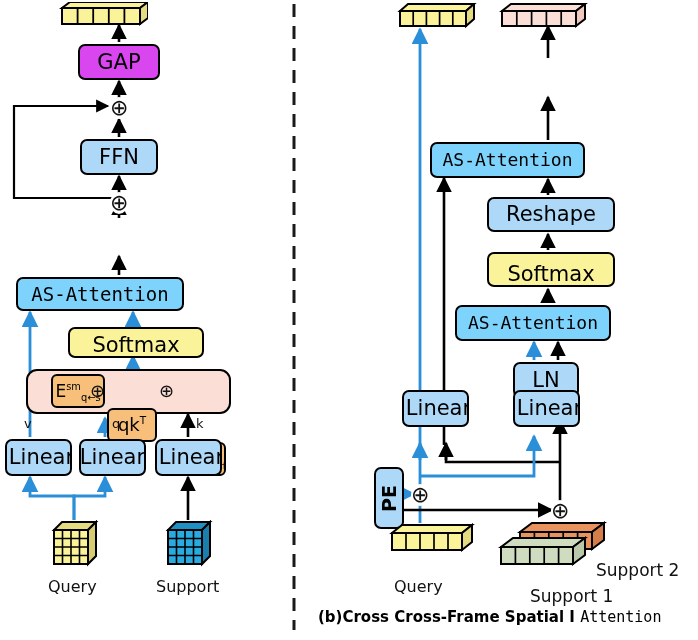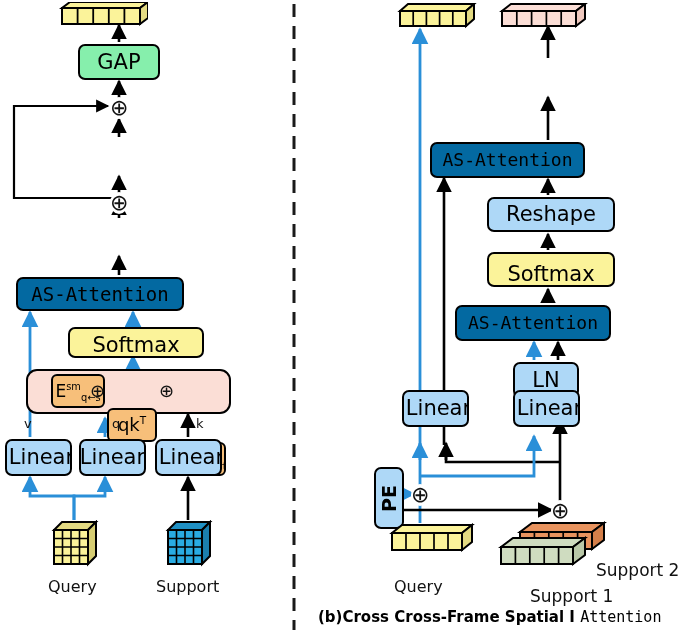--- a/index.html
+++ b/index.html
@@ -18,23 +18,23 @@
     box-sizing:border-box;
     border:2.2px solid #000;
     border-radius:7px;
     display:flex;align-items:center;justify-content:center;
     overflow:hidden;
     white-space:nowrap;
     line-height:1;
   }
   .blk span{display:block;}
   .c-blue{background:#aed8f7;}
-  .c-pink{background:#0369a1;}
+  .c-pink{background:#7dd3fc;}
   .c-yellow{background:#fbf39a;align-items:flex-end;}
-  .c-gray{background:#86efac;text-align:right;}
+  .c-gray{background:#d946ef;text-align:right;}
   .c-orange{background:#f7bf7a;}
   .c-pinkbg{background:#fbded6;}
 
   .f-sans{font-family:"DejaVu Sans", sans-serif;}
   .f-mono{font-family:"DejaVu Sans Mono", monospace;}
 
   
   .lbl{
     position:absolute;
     font-family:"DejaVu Sans", sans-serif;
@@ -141,20 +141,23 @@
 
     <line x1="405" y1="494" x2="414" y2="494" stroke="#2a8fd8" stroke-width="2.8" marker-end="url(#ahU)"></line>
 
     <line x1="390" y1="510" x2="552" y2="510" stroke="#000" stroke-width="2.6" marker-end="url(#ahB)"></line>
   </svg>
 
   <div class="blk c-gray f-sans" style="left:78px;top:44px;width:82px;height:36px;font-size:21px;">
     <span>GAP</span>
   </div>
 
+  <div class="blk c-blue f-sans" style="left:80px;top:139px;width:78px;height:36px;font-size:21px;">
+    <span>FFN</span>
+  </div>
 
 
   <div class="blk c-pink f-mono" style="left:16px;top:277px;width:168px;height:34px;font-size:19px;">
     <span>AS-Attention</span>
   </div>
 
   <div class="blk c-yellow f-sans" style="left:68px;top:327px;width:136px;height:31px;font-size:21px;">
     <span>Softmax</span>
   </div>
 

